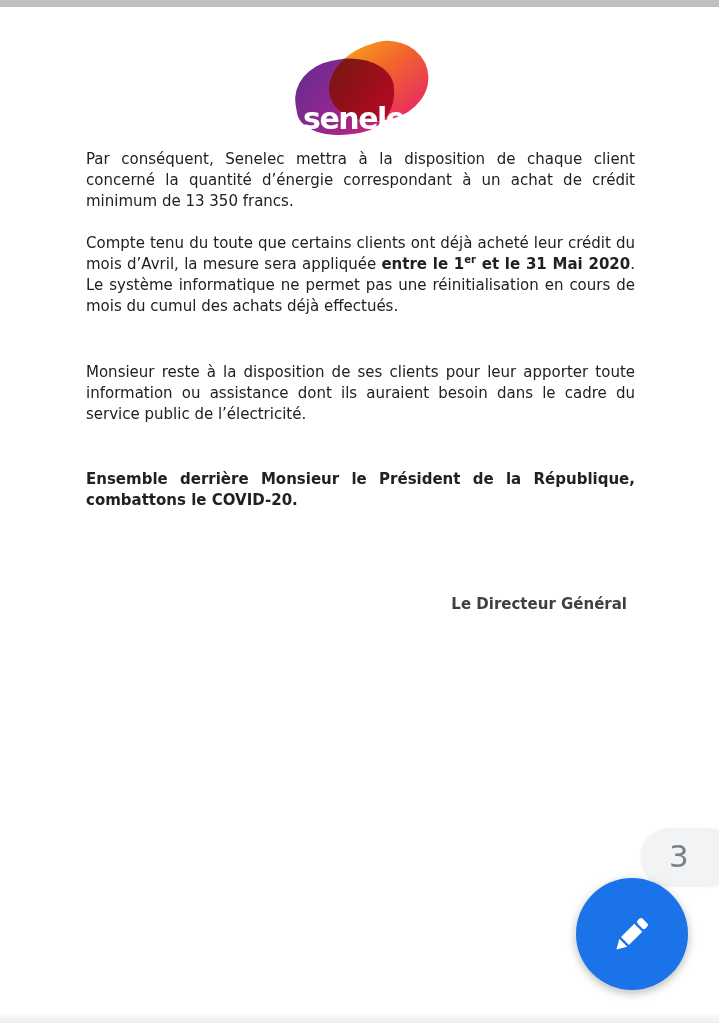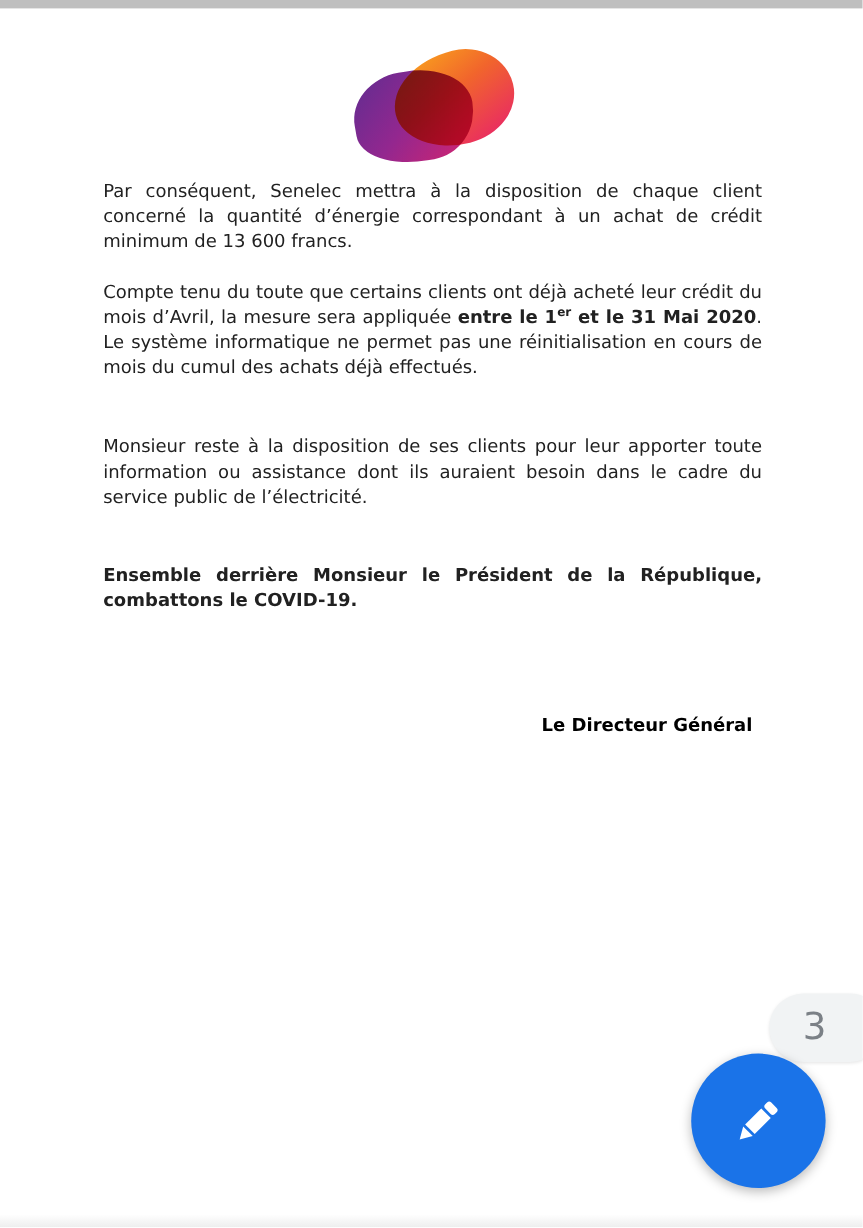--- a/index.html
+++ b/index.html
@@ -77,21 +77,21 @@
   .slogan { font-weight:bold; }
   .signature {
     position:absolute;
     left:86px;
     top:595px;
     width:549px;
     text-align:right;
     padding-right:8px;
     font-size:15px;
     font-weight:bold;
-    color:#000000;
+    color:#404040;
   }
   
   .page-badge {
     position:absolute;
     top:828px;
     right:-18px;
     width:96px;
     height:57px;
     background:#f1f3f4;
     border-radius:29px;
@@ -135,29 +135,30 @@
 
 <div class="screen">
 
   <div class="page-gap"></div>
 
   <div>
 
     <div class="logo">
       <div class="blob blob-purple"></div>
       <div class="blob blob-orange"></div>
+      <div class="logo-text">senelec</div>
     </div>
 
-    <p class="para" style="top:149px">Par conséquent, Senelec mettra à la disposition de chaque client concerné la quantité d’énergie correspondant à un achat de crédit minimum de 13 600 francs.</p>
+    <p class="para" style="top:149px">Par conséquent, Senelec mettra à la disposition de chaque client concerné la quantité d’énergie correspondant à un achat de crédit minimum de 13 350 francs.</p>
 
     <p class="para" style="top:233px"><span>Compte tenu du toute que certains clients ont déjà acheté leur crédit du mois d’Avril, la mesure sera appliquée </span><span class="bold"><span>entre le 1</span><sup>er</sup><span> et le 31 Mai 2020</span></span><span>. Le système informatique ne permet pas une réinitialisation en cours de mois du cumul des achats déjà effectués.</span></p>
 
     <p class="para" style="top:362px">Monsieur reste à la disposition de ses clients pour leur apporter toute information ou assistance dont ils auraient besoin dans le cadre du service public de l’électricité.</p>
 
-    <p class="para slogan" style="top:469px">Ensemble derrière Monsieur le Président de la République, combattons le COVID-19.</p>
+    <p class="para slogan" style="top:469px">Ensemble derrière Monsieur le Président de la République, combattons le COVID-20.</p>
 
     <div class="signature">Le Directeur Général</div>
   </div>
 
   <div class="page-badge">
     <span class="num">3</span>
   </div>
 
   <button class="edit-fab">
     <span style="display:flex">

